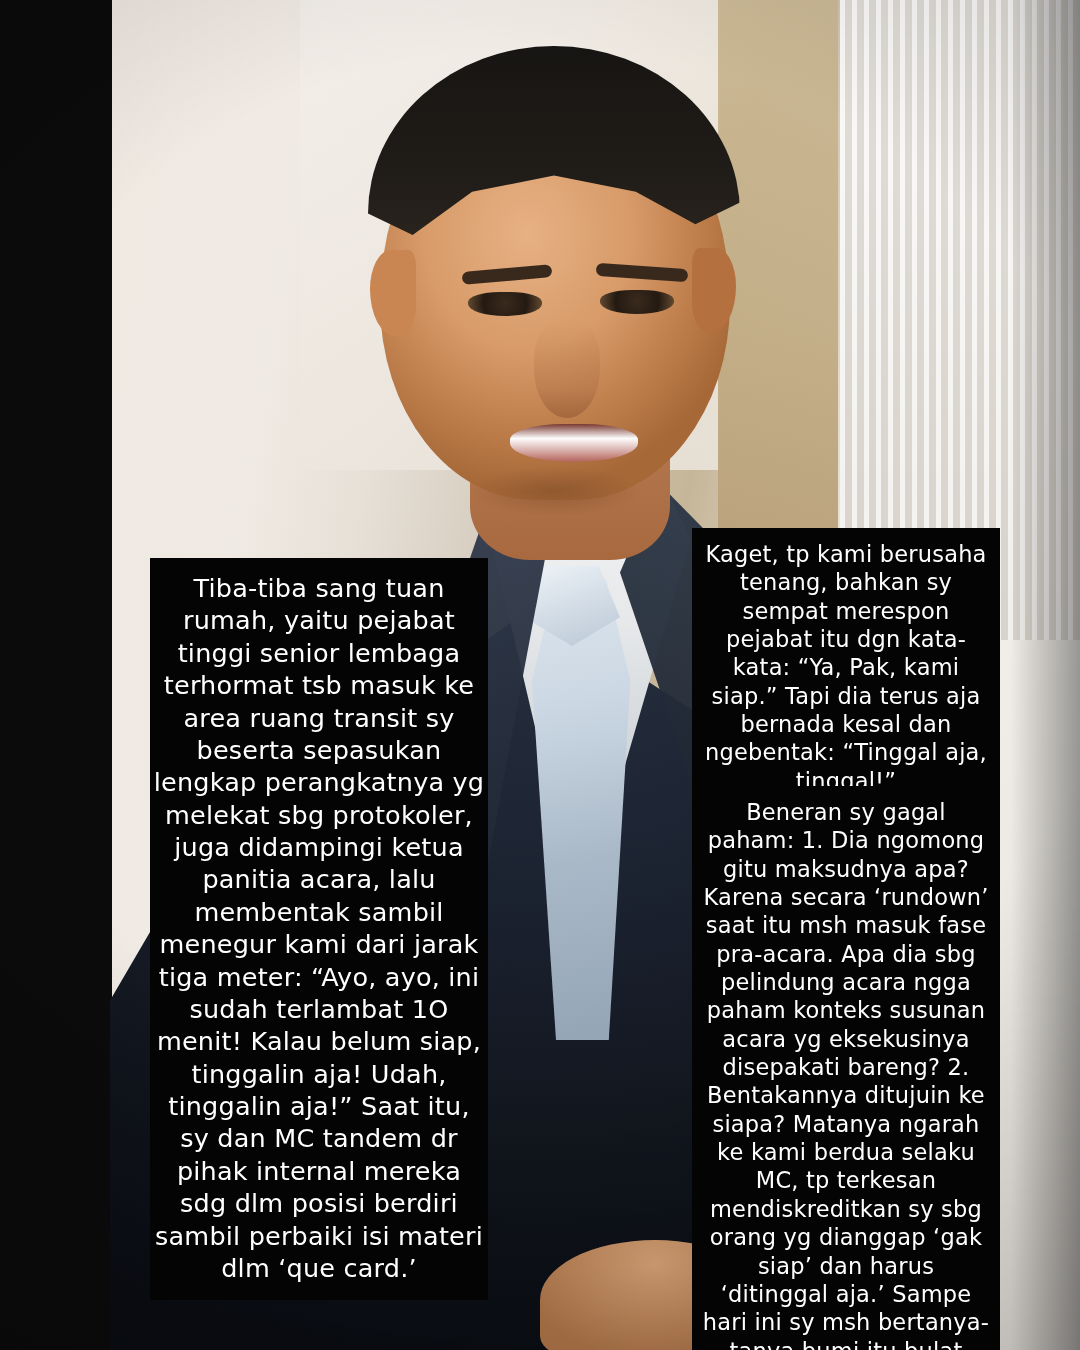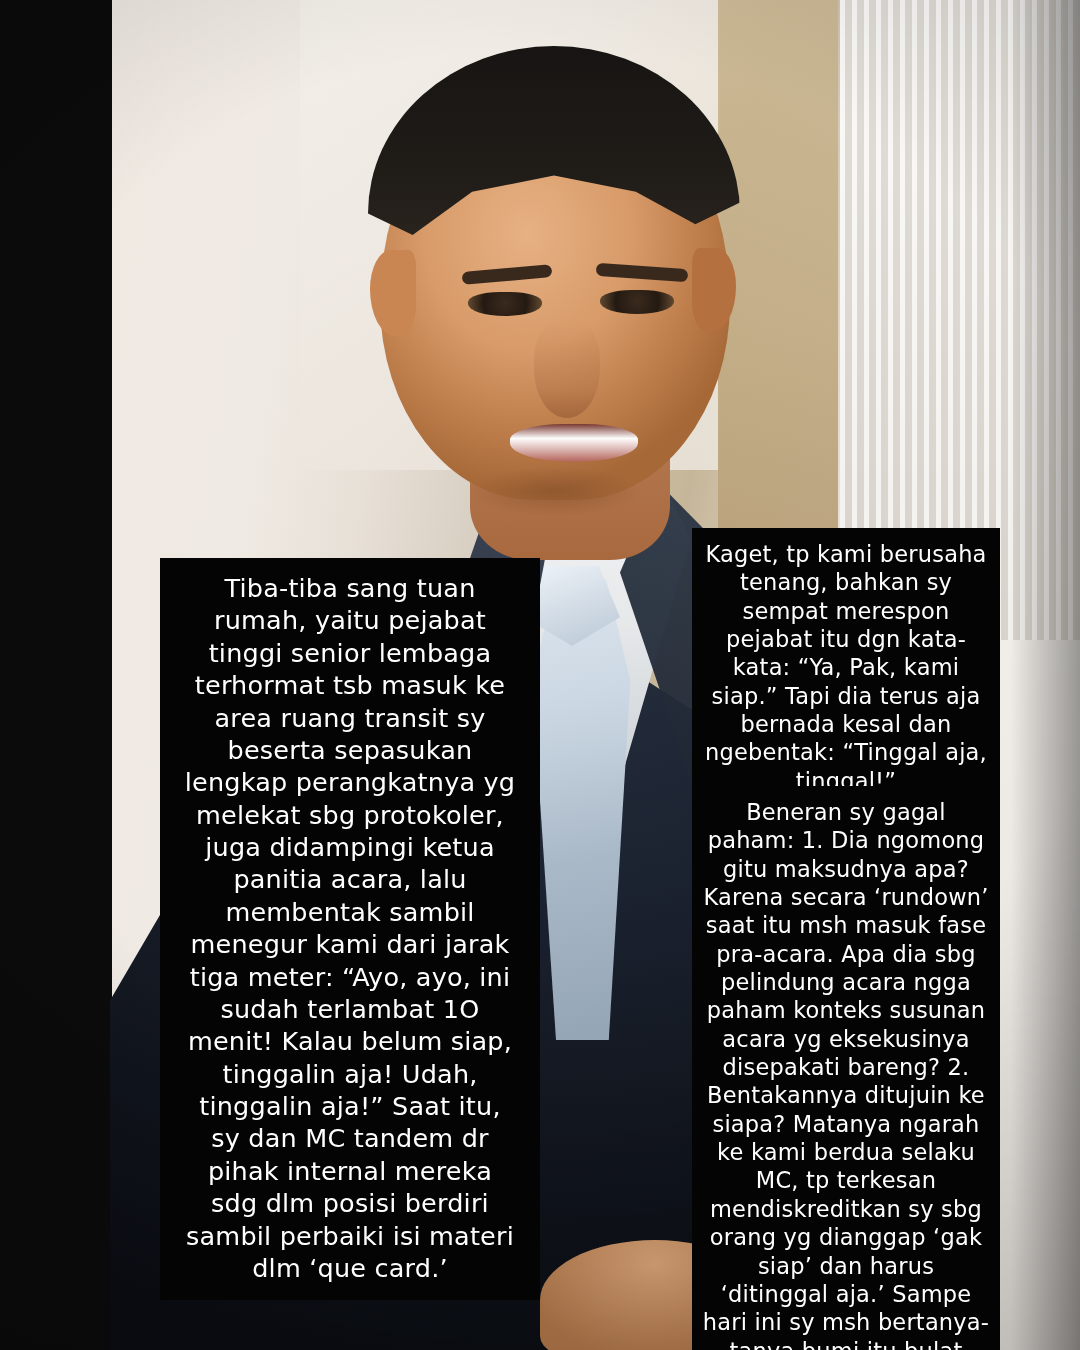--- a/index.html
+++ b/index.html
@@ -218,24 +218,24 @@
     background: #040404;
     color: #ffffff;
     text-align: center;
     font-family: "DejaVu Sans", sans-serif;
     letter-spacing: .2px;
   }
   .card p {
     margin: 0;
   }
   #card-left {
-    left: 160px;
+    left: 150px;
     top: 558px;
     width: 334px;
-    padding: 14px 23px 16px;
+    padding: 14px 2px 16px;
     font-size: 25.5px;
     line-height: 1.27;
   }
   #card-top-right {
     left: 692px;
     top: 528px;
     width: 288px;
     padding: 12px 10px 14px;
     font-size: 22.5px;
     line-height: 1.26;

